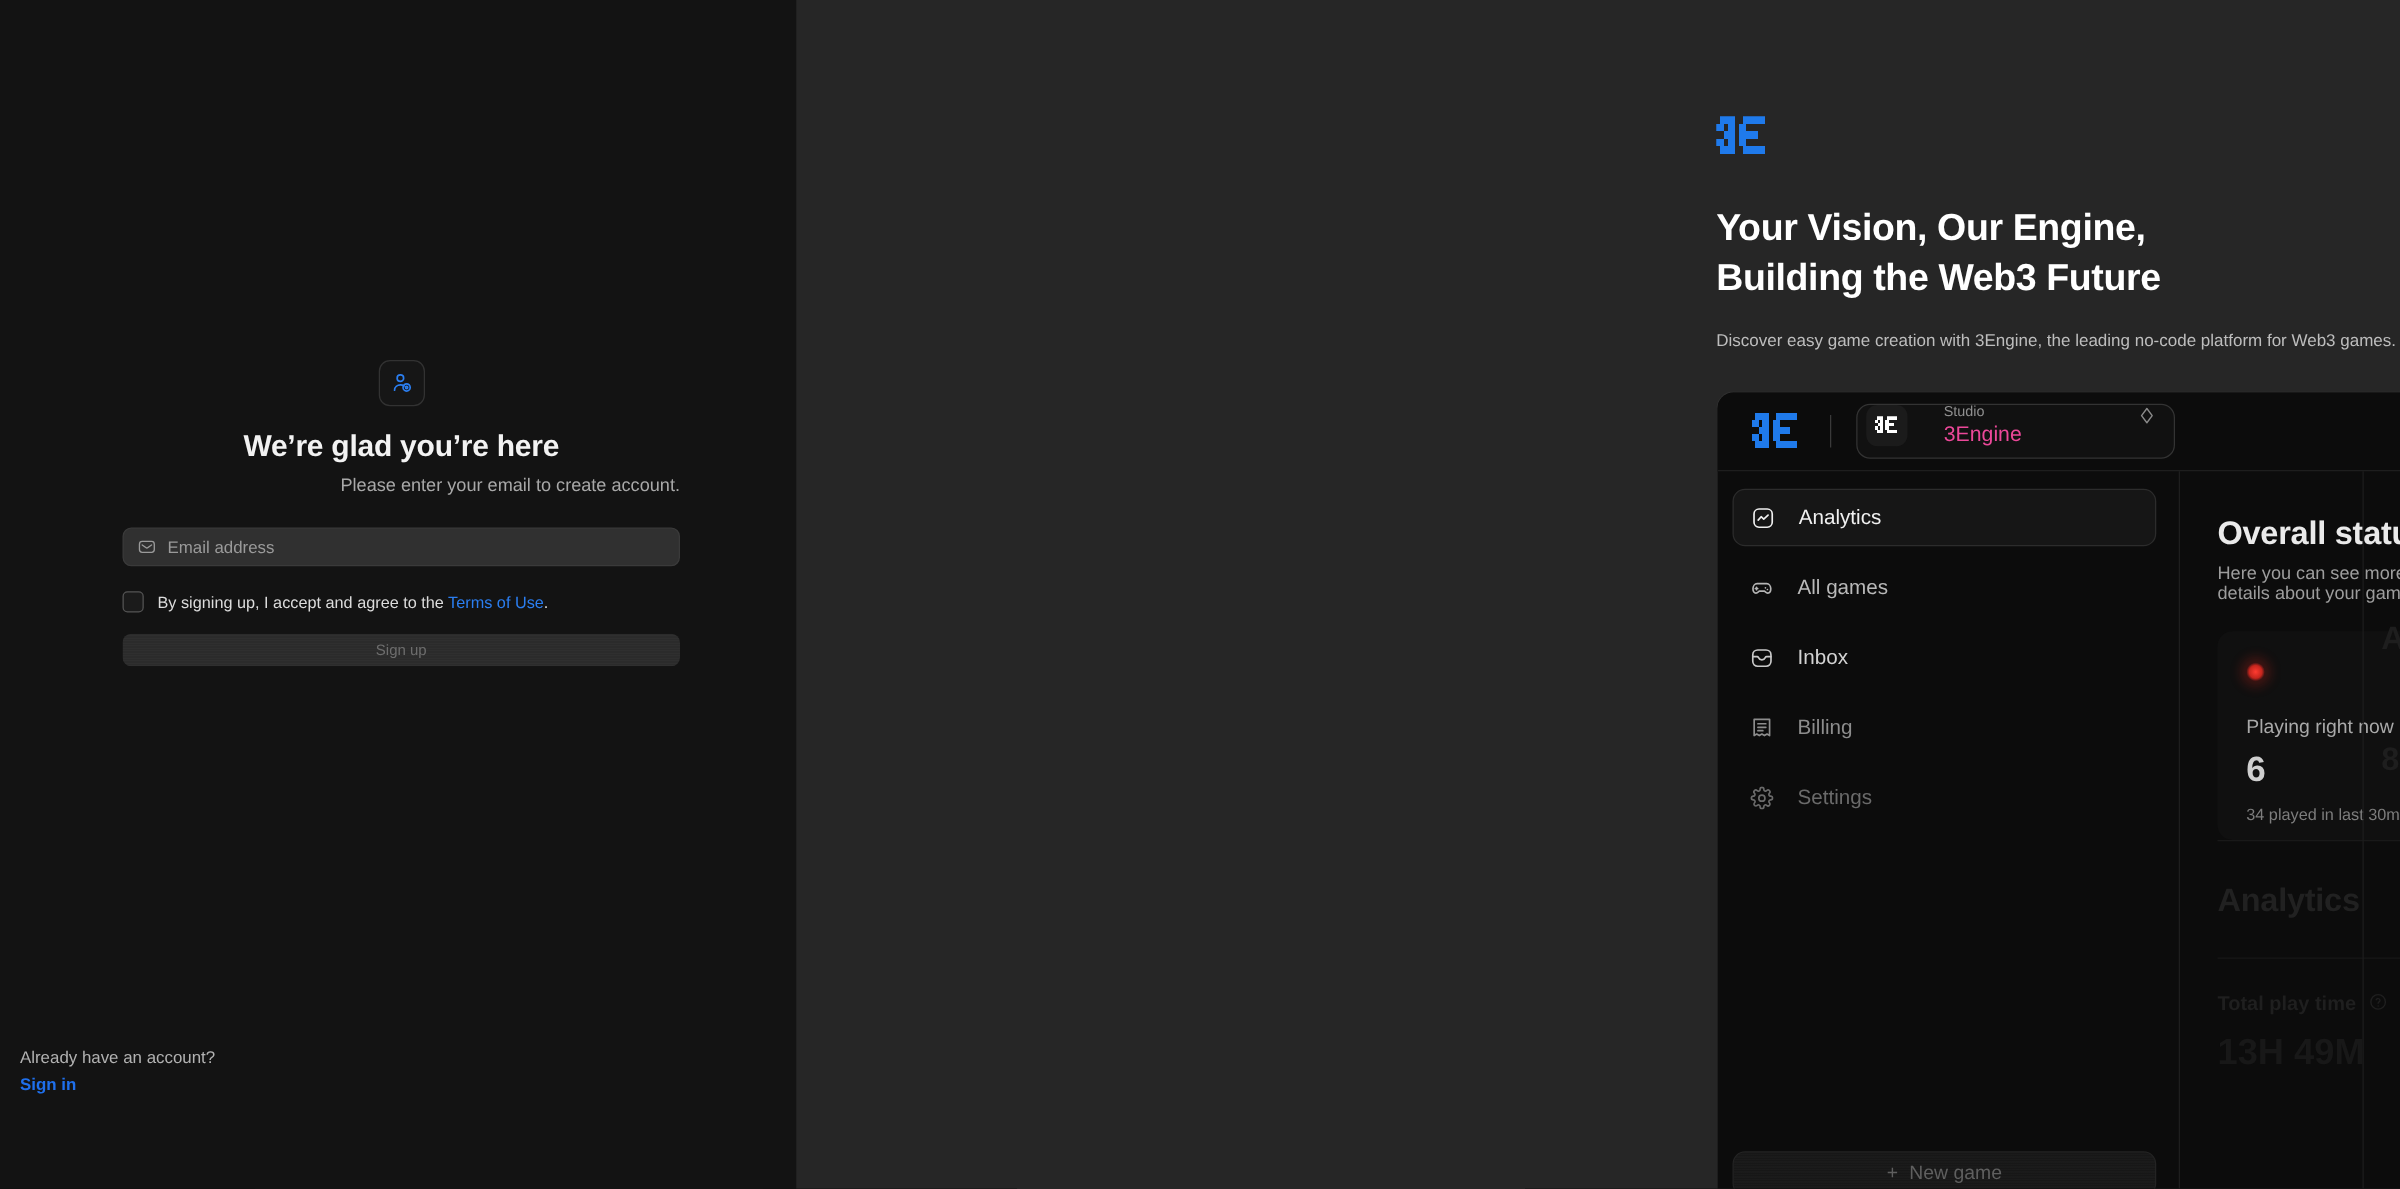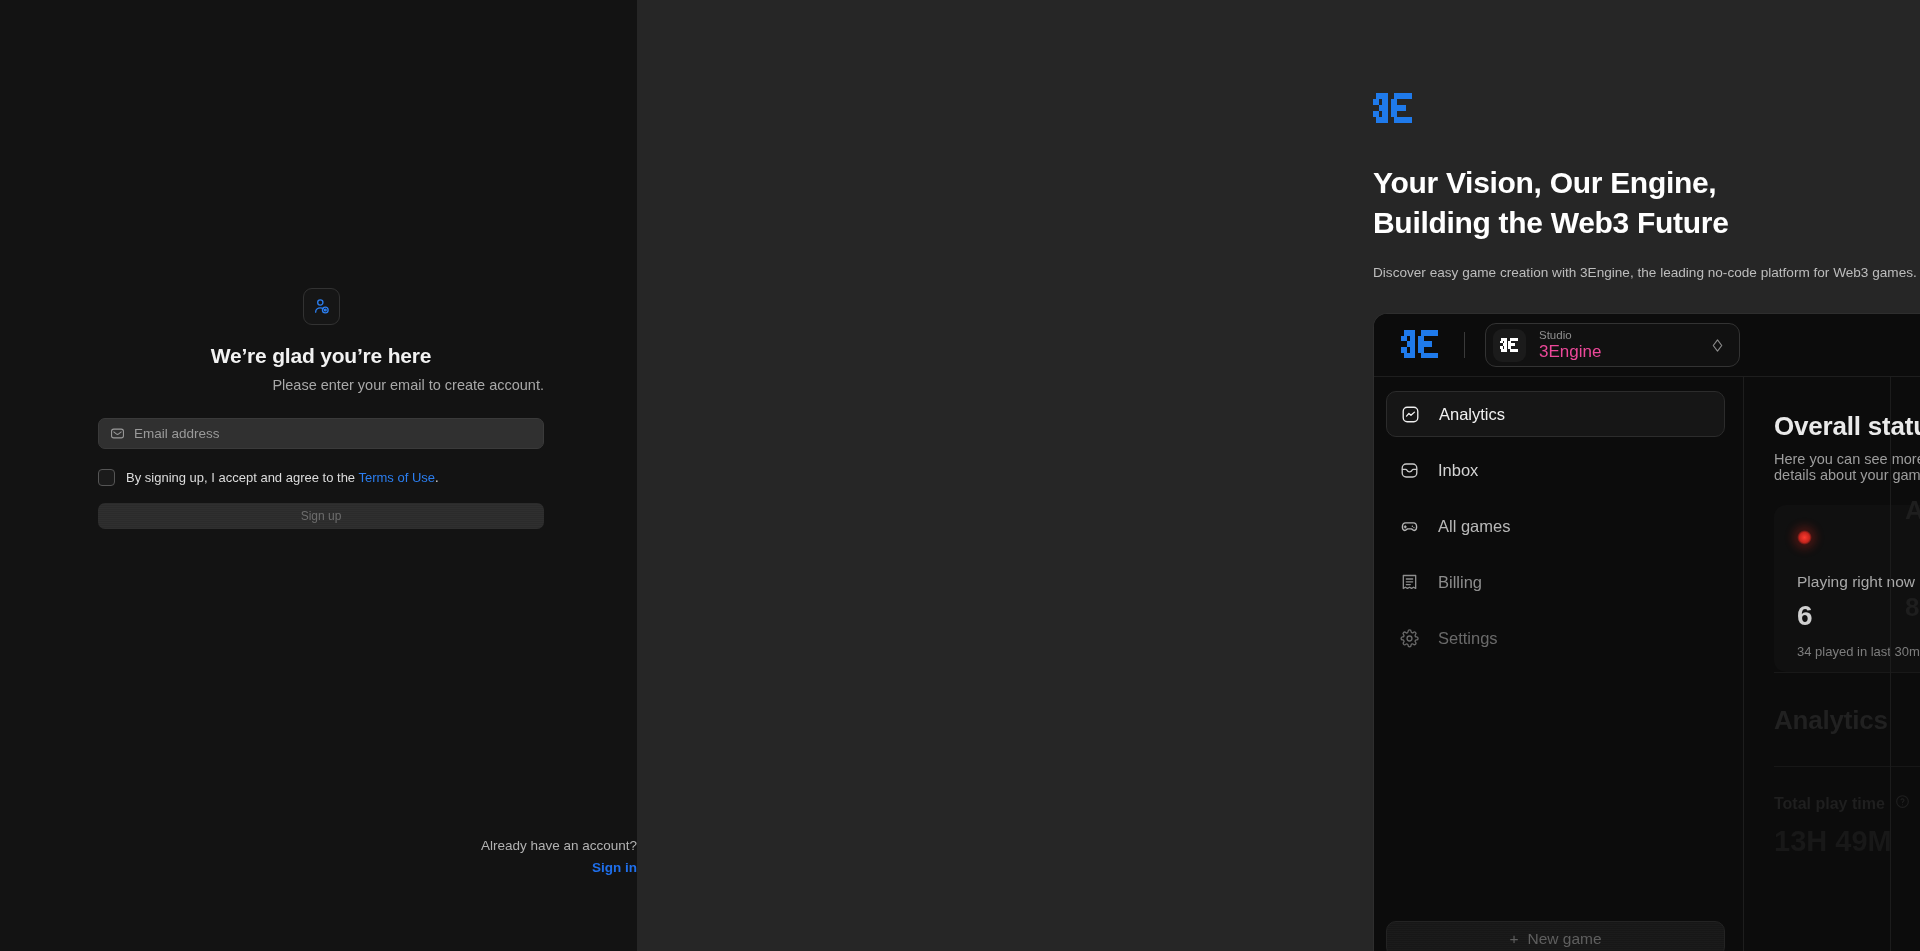--- a/index.html
+++ b/index.html
@@ -46,21 +46,21 @@
     border: 1px solid #323232;
     border-radius: 9px;
     background: #161616;
     display: flex;
     align-items: center;
     justify-content: center;
   }
   .auth-logo-badge svg { display: block; }
 
   .auth-title {
-    font-size: 21px;
+    font-size: 24px;
     font-weight: 700;
     color: #f2f2f2;
     text-align: center;
     letter-spacing: -0.2px;
     line-height: 1.25;
   }
 
   .auth-sub {
     margin-top: 8px;
     font-size: 14.5px;
@@ -128,24 +128,24 @@
     font-family: "Liberation Sans", sans-serif;
     font-size: 12px;
     cursor: default;
     display: flex;
     align-items: center;
     justify-content: center;
   }
 
   .auth-footer {
     position: absolute;
-    left: 0;
+    left: 16px;
     right: 0;
     top: 838px;
-    text-align: right;
+    text-align: left;
   }
   .auth-footer-q {
     font-size: 13.5px;
     color: #b2b2b2;
   }
   .auth-footer-link {
     display: block;
     margin-top: 7px;
     font-size: 13.5px;
     font-weight: 700;
@@ -210,22 +210,21 @@
   .app-topbar-logo { display: flex; align-items: center; }
   .topbar-divider {
     width: 1px;
     height: 26px;
     background: #3a3a3a;
     margin: 0 20px 0 23px;
   }
 
   .studio-select {
     display: flex;
-    align-items: center;
-    gap: 13px;
+    gap: 29px;
     height: 44px;
     padding: 0 13px 0 7px;
     border: 1px solid #333333;
     border-radius: 11px;
     background: #111111;
     min-width: 255px;
     cursor: pointer;
   }
   .studio-avatar {
     width: 33px;
@@ -494,40 +493,40 @@
           <div class="nav-item active">
             <span class="nav-icon">
               <svg width="19" height="19" viewBox="0 0 24 24" fill="none" stroke="#efefef" stroke-width="1.7" stroke-linecap="round" stroke-linejoin="round">
                 <rect x="2.8" y="2.8" width="18.4" height="18.4" rx="5"></rect>
                 <path d="M7 14l3-3.4 2.6 2.4L17 9"></path>
               </svg>
             </span>
             <span class="nav-label">Analytics</span>
           </div>
 
-          <div class="nav-item lvl1">
-            <span class="nav-icon">
-              <svg width="19" height="19" viewBox="0 0 24 24" fill="none" stroke="#c9c9c9" stroke-width="1.7" stroke-linecap="round" stroke-linejoin="round">
-                <rect x="2.8" y="3.8" width="18.4" height="16.4" rx="5"></rect>
-                <path d="M3 10.5h4.2c.6 0 1.1.4 1.4 1 .6 1.4 1.9 2.3 3.4 2.3s2.8-.9 3.4-2.3c.3-.6.8-1 1.4-1H21"></path>
-              </svg>
-            </span>
-            <span class="nav-label">Inbox</span>
-          </div>
-
           <div class="nav-item lvl2">
             <span class="nav-icon">
               <svg width="19" height="19" viewBox="0 0 24 24" fill="none" stroke="#b5b5b5" stroke-width="1.7" stroke-linecap="round" stroke-linejoin="round">
                 <path d="M7.2 7.5h9.6c2.4 0 4.2 2.3 4.2 5.2 0 2.4-1 4.3-3 4.3-1.5 0-2.3-1.1-3.3-2H9.3c-1 .9-1.8 2-3.3 2-2 0-3-1.9-3-4.3 0-2.9 1.8-5.2 4.2-5.2z"></path>
                 <path d="M6.6 11.2v2.4M5.4 12.4h2.4"></path>
                 <circle cx="15.6" cy="11.7" r=".85" fill="#b5b5b5" stroke="none"></circle>
                 <circle cx="17.6" cy="13.4" r=".85" fill="#b5b5b5" stroke="none"></circle>
               </svg>
             </span>
             <span class="nav-label">All games</span>
+          </div>
+
+          <div class="nav-item lvl1">
+            <span class="nav-icon">
+              <svg width="19" height="19" viewBox="0 0 24 24" fill="none" stroke="#c9c9c9" stroke-width="1.7" stroke-linecap="round" stroke-linejoin="round">
+                <rect x="2.8" y="3.8" width="18.4" height="16.4" rx="5"></rect>
+                <path d="M3 10.5h4.2c.6 0 1.1.4 1.4 1 .6 1.4 1.9 2.3 3.4 2.3s2.8-.9 3.4-2.3c.3-.6.8-1 1.4-1H21"></path>
+              </svg>
+            </span>
+            <span class="nav-label">Inbox</span>
           </div>
 
 
           <div class="nav-item lvl4">
             <span class="nav-icon">
               <svg width="19" height="19" viewBox="0 0 24 24" fill="none" stroke="#8d8d8d" stroke-width="1.7" stroke-linecap="round" stroke-linejoin="round">
                 <path d="M4.2 3.2h15.6v16.3l-2.6-1.5-2.6 1.5-2.6-1.5-2.6 1.5-2.6-1.5-2.6 1.5z"></path>
                 <path d="M8 7.6h8M8 11.2h8M8 14.6h5"></path>
               </svg>
             </span>

